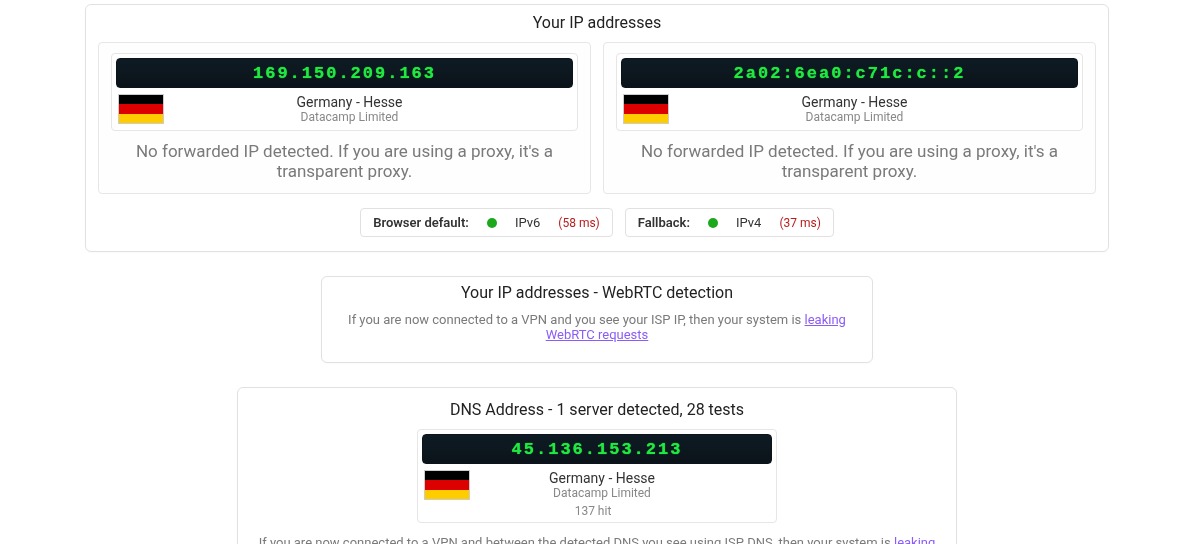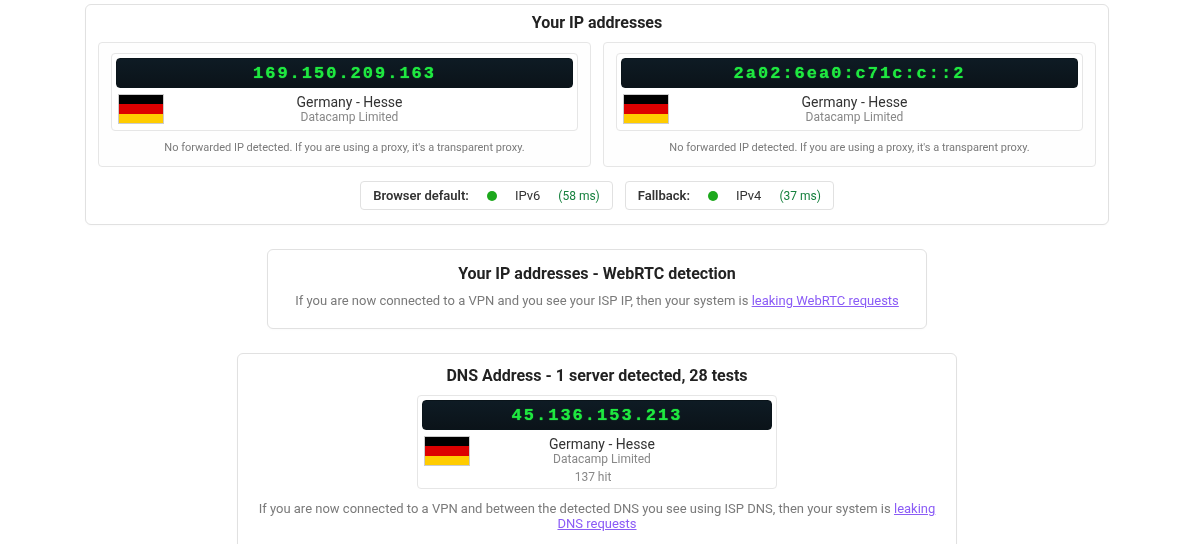--- a/index.html
+++ b/index.html
@@ -12,25 +12,25 @@
   }
   .card {
     border: 1px solid #e1e1e1;
     border-radius: 6px;
     background: #fff;
     margin: 0 auto 24px;
     padding: 8px 12px 14px;
     box-shadow: 0 1px 2px rgba(0,0,0,0.02);
   }
   .card.main { width: 1024px; margin-top: 4px; }
-  .card.mid  { width: 660px; padding: 14px 18px 20px; }
+  .card.mid  { width: 552px; padding: 6px 18px 20px; }
   .card.dns  { width: 720px; padding: 12px 16px 18px; margin-bottom: 8px; }
   .card-title {
     font-size: 16px;
-    font-weight: 700;
+    font-weight: 400;
     text-align: center;
     margin-bottom: 10px;
     color: #222;
   }
   .ip-row { display: flex; gap: 12px; justify-content: center; }
   .ip-col {
     flex: 1;
     border: 1px solid #e6e6e6;
     border-radius: 4px;
     padding: 10px 12px 12px;
@@ -68,41 +68,41 @@
     flex-shrink: 0;
   }
   .flag .b { flex:1; }
   .flag .black { background:#000; }
   .flag .red   { background:#d00; }
   .flag .gold  { background:#ffcc00; }
   .loc-wrap { flex:1; text-align: center; margin-left:-50px; }
   .loc { font-size: 14px; color:#333; }
   .isp { font-size: 12px; color:#888; }
   .proxy-note {
-    font-size: 11px;
+    font-size: 17px;
     color: #7a7a7a;
     text-align: center;
   }
   .proto-row { display:flex; gap:12px; justify-content:center; margin-top:14px; }
   .proto-chip {
     border: 1px solid #e1e1e1;
     border-radius: 4px;
     padding: 6px 12px;
     font-size: 13px;
     background:#fff;
     display:flex; align-items:center; gap:18px;
   }
   .dot {
     width:10px; height:10px; border-radius:50%;
     background:#1ca81c;
     display:inline-block;
   }
   .proto-chip .lbl { font-weight:600; color:#333; }
   .proto-chip .val { color:#333; }
-  .proto-chip .ms  { color:#15803d; font-size:12px; }
+  .proto-chip .ms  { color:#b91c1c; font-size:12px; }
   .mid-text {
     font-size: 13px;
     color: #7a7a7a;
     text-align:center;
   }
   a.leak { color:#8b5cf6; text-decoration: underline; }
   .dns-block {
     width: 360px;
     margin: 10px auto 12px;
     border: 1px solid #e6e6e6;

